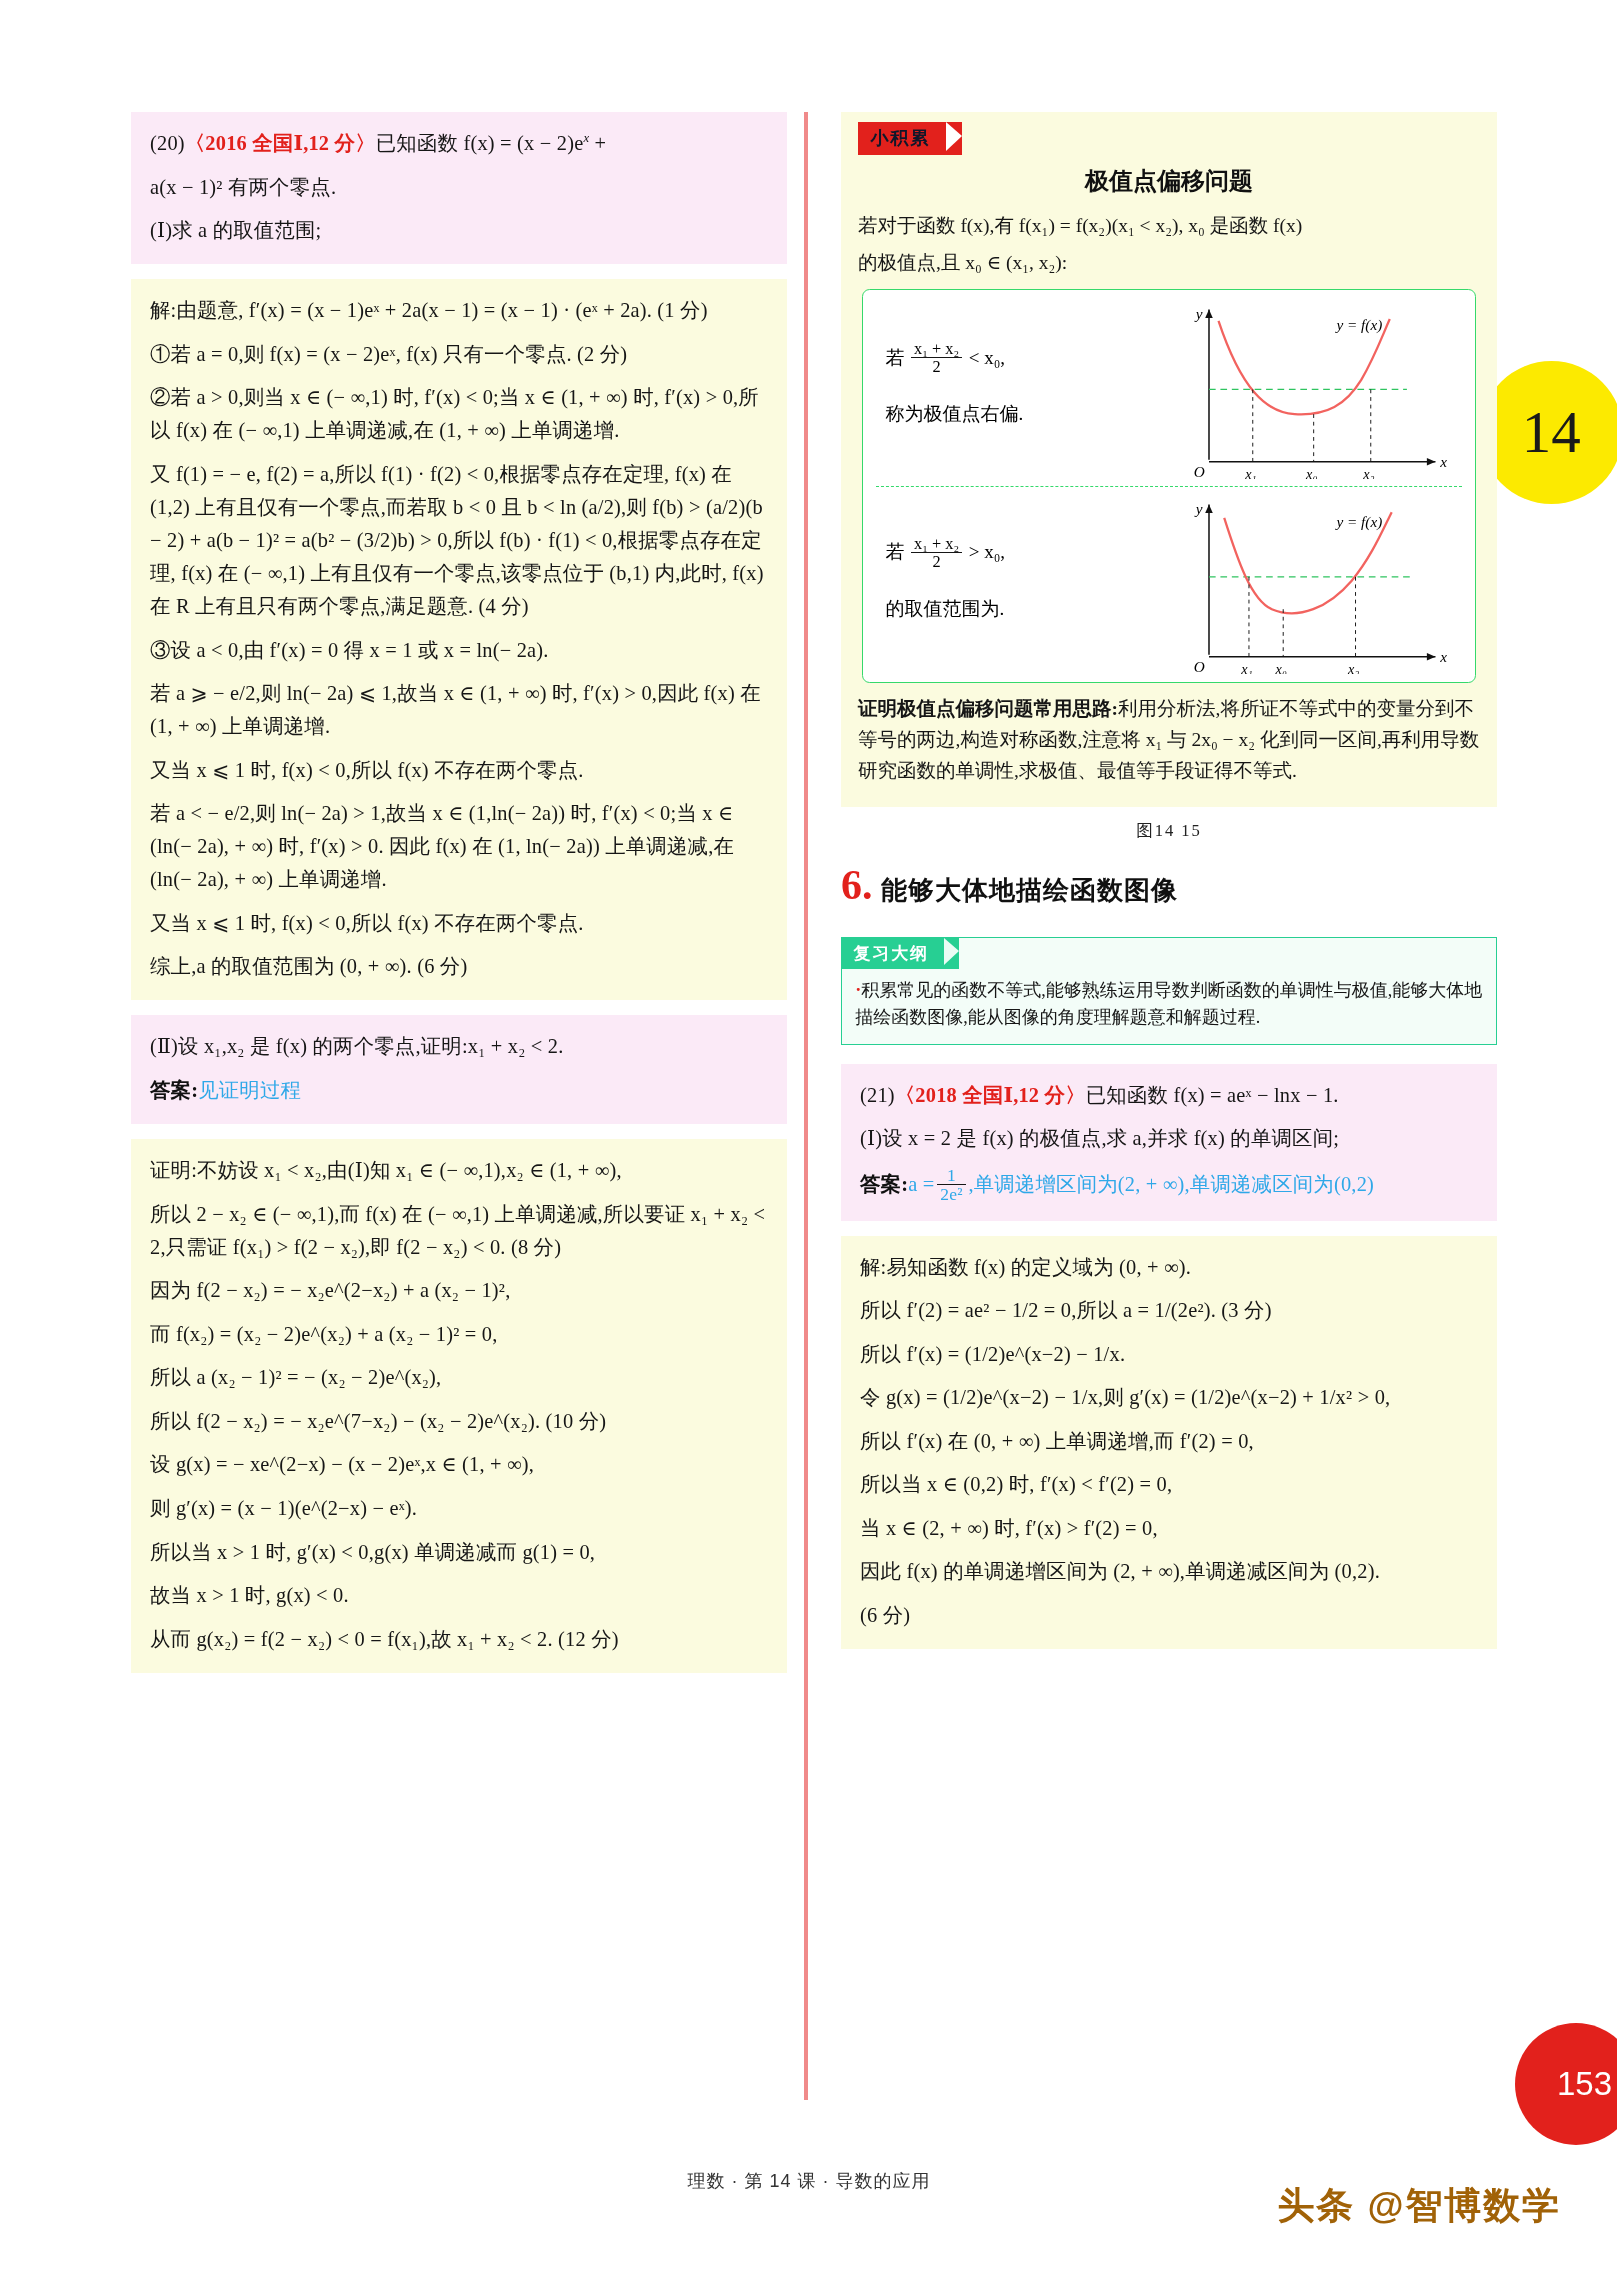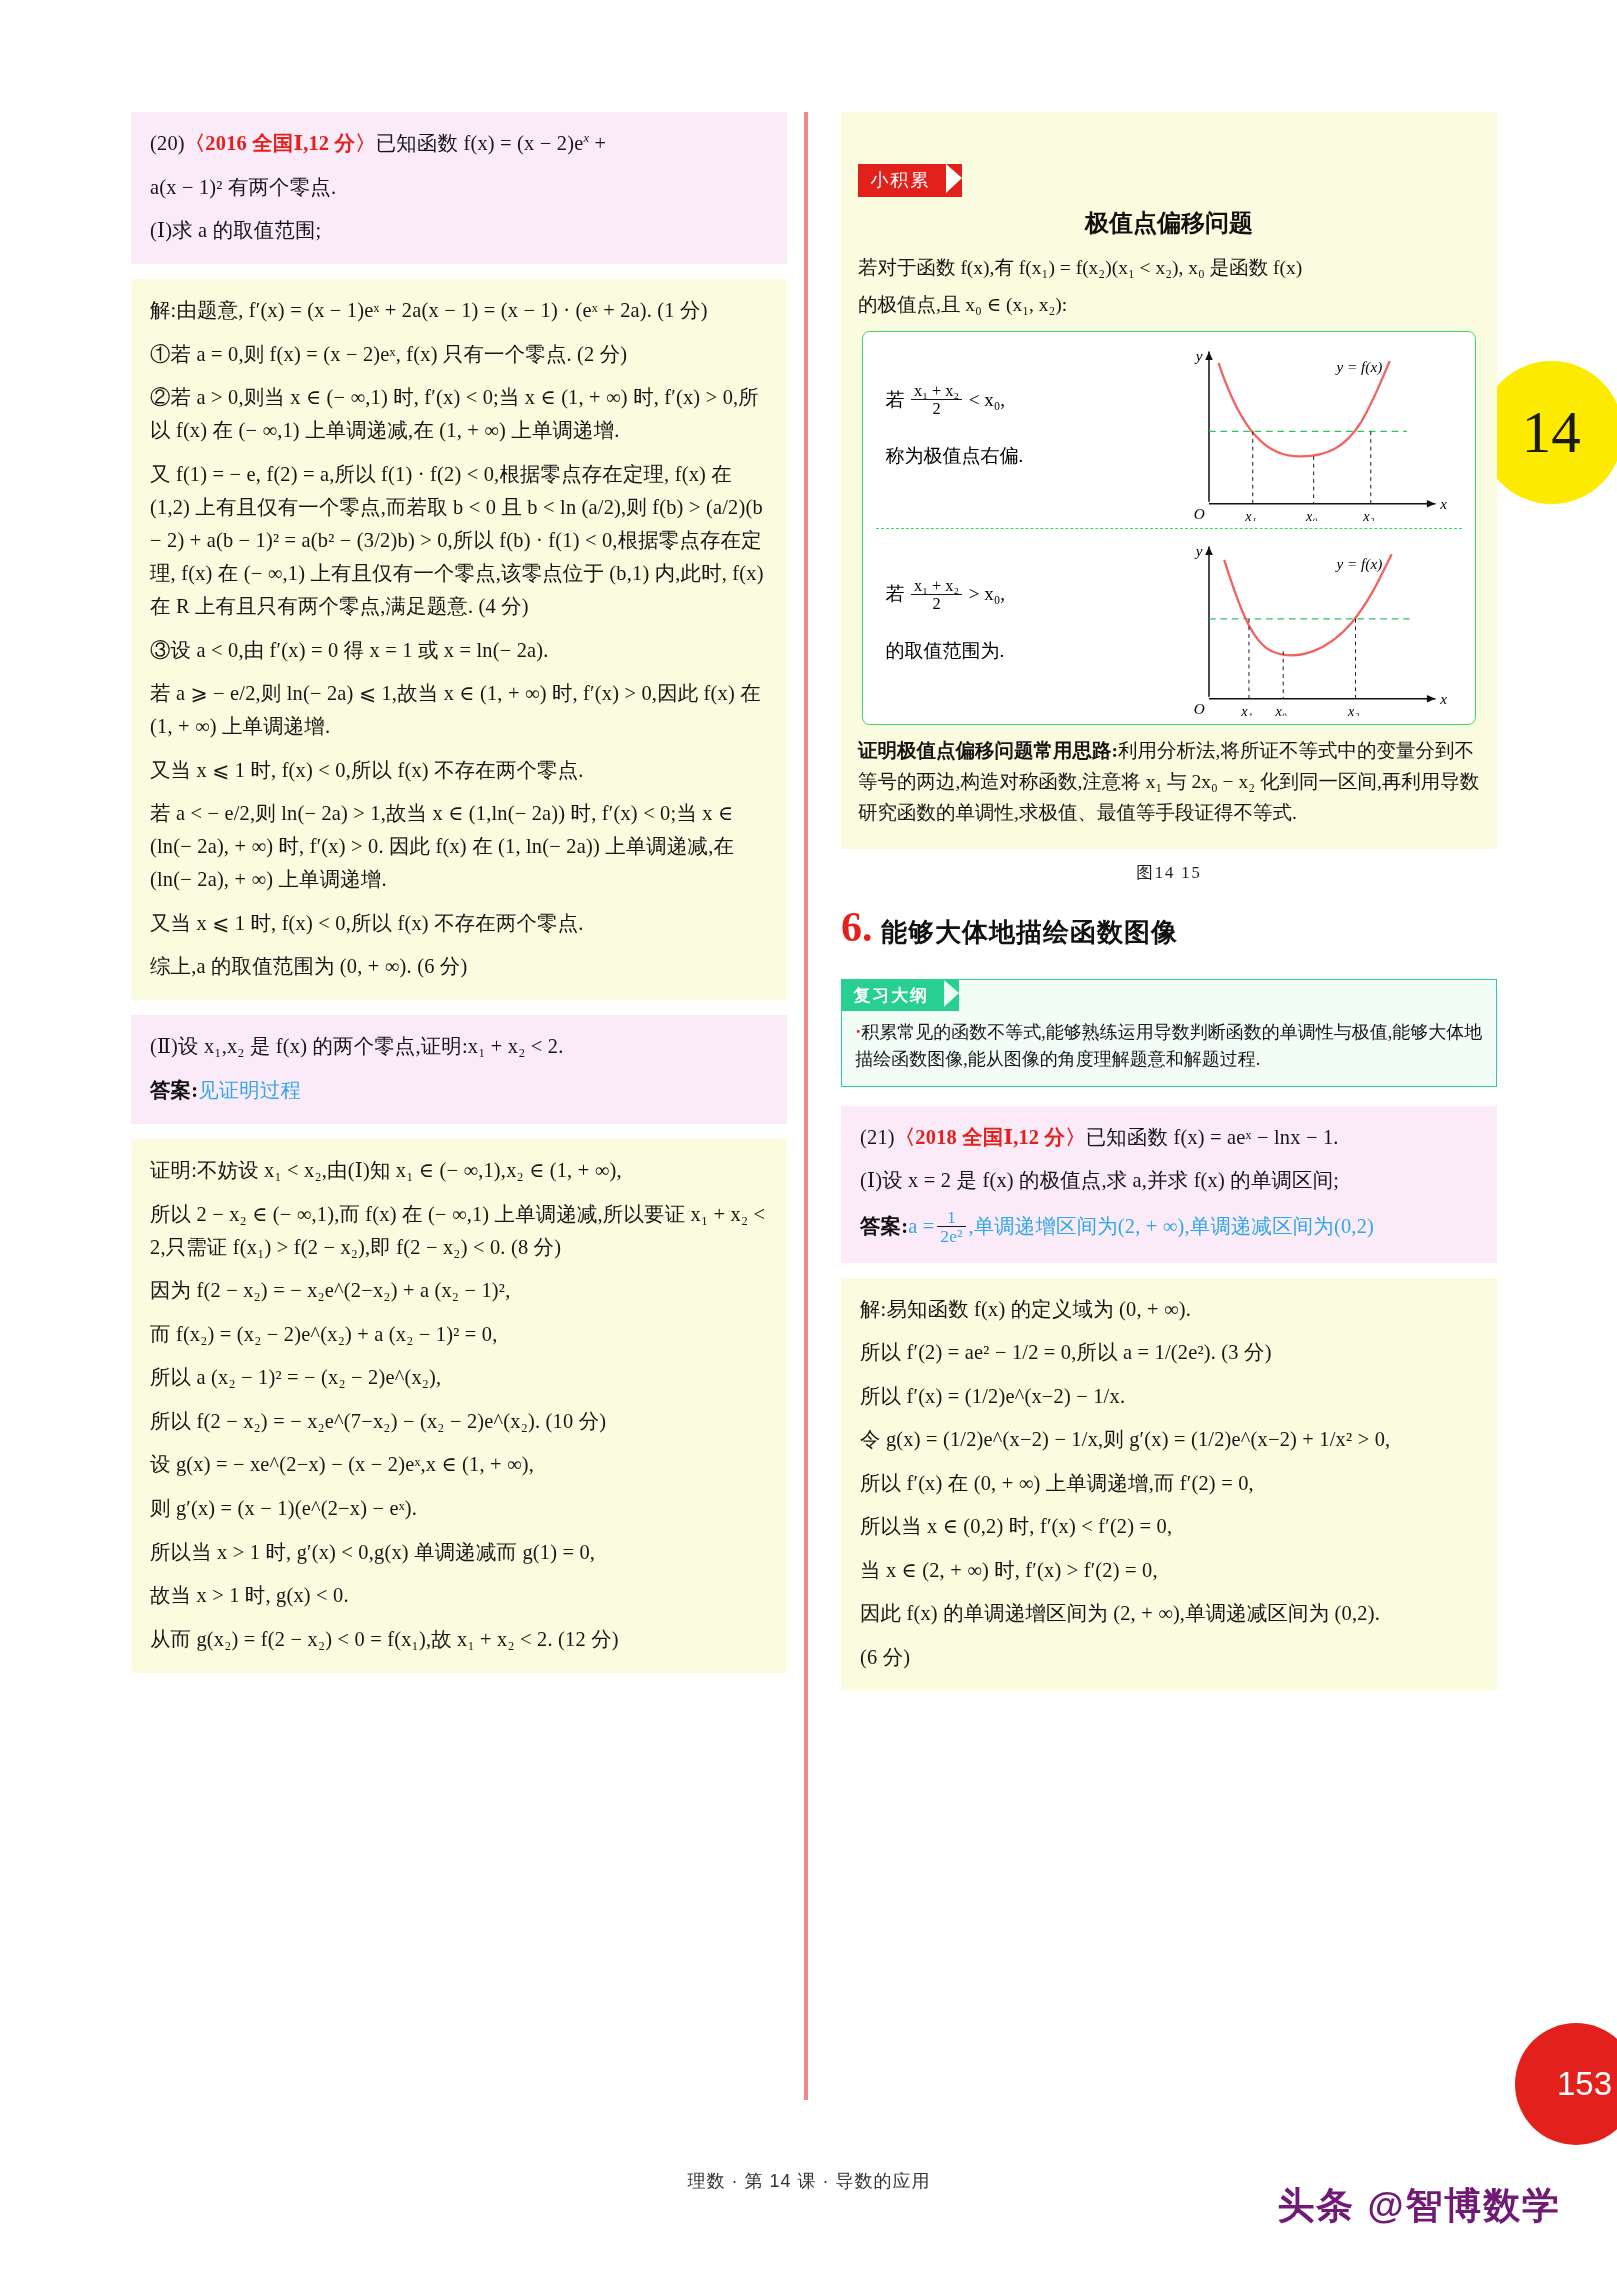--- a/index.html
+++ b/index.html
@@ -61,27 +61,26 @@
     width:143px; height:143px; border-radius:50%;
     background:#fcea00;
     display:flex; align-items:center; justify-content:center;
     font-size:59px; color:#1a1a1a;
     font-family:"Liberation Serif",serif;
   }
 
   
   .ribbon {
     display:inline-block; position:relative;
-    background:#e2211c; color:#ffffff;
+    background:#e2211c; color:#0f172a;
     font-family:"Liberation Sans",sans-serif;
-    font-weight:normal; font-size:18px;
+    font-weight:bold; font-size:18px;
     padding:4.8px 32px 4.8px 12.4px;
     letter-spacing:1.9px;
     margin-bottom:1.9px;
-    margin-top:42px;
   }
   .ribbon::after {
     content:""; position:absolute; right:0; top:0;
     border-left:16px solid #fff;
     border-top:14.3px solid transparent;
     border-bottom:15px solid transparent;
   }
   .ribbon-green {
     display:inline-block; position:relative;
     background:#27cf93; color:#fff;
@@ -147,21 +146,21 @@
   .page-badge {
     position:absolute; right:-19px; bottom:124px;
     width:122px; height:122px; border-radius:50%;
     background:#e2211c; color:#fff;
     display:flex; align-items:center; justify-content:center;
     font-size:33px; font-family:"Liberation Sans",sans-serif;
     padding-left:17px;
   }
   .watermark {
     position:absolute; right:57px; bottom:38px;
-    font-size:37px; font-weight:bold; color:#701a75;
+    font-size:37px; font-weight:bold; color:#a16207;
     font-family:"Liberation Sans",sans-serif; letter-spacing:1.9px;
   }
 </style>
 </head>
 <body>
 
 <div class="page">
 
   <div class="chapter-badge">14</div>
 

